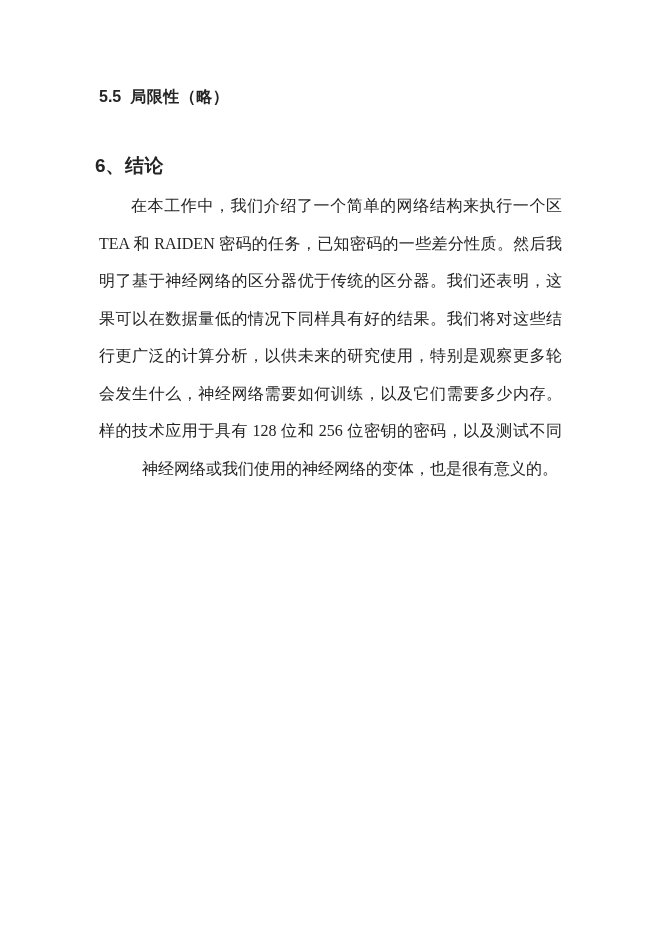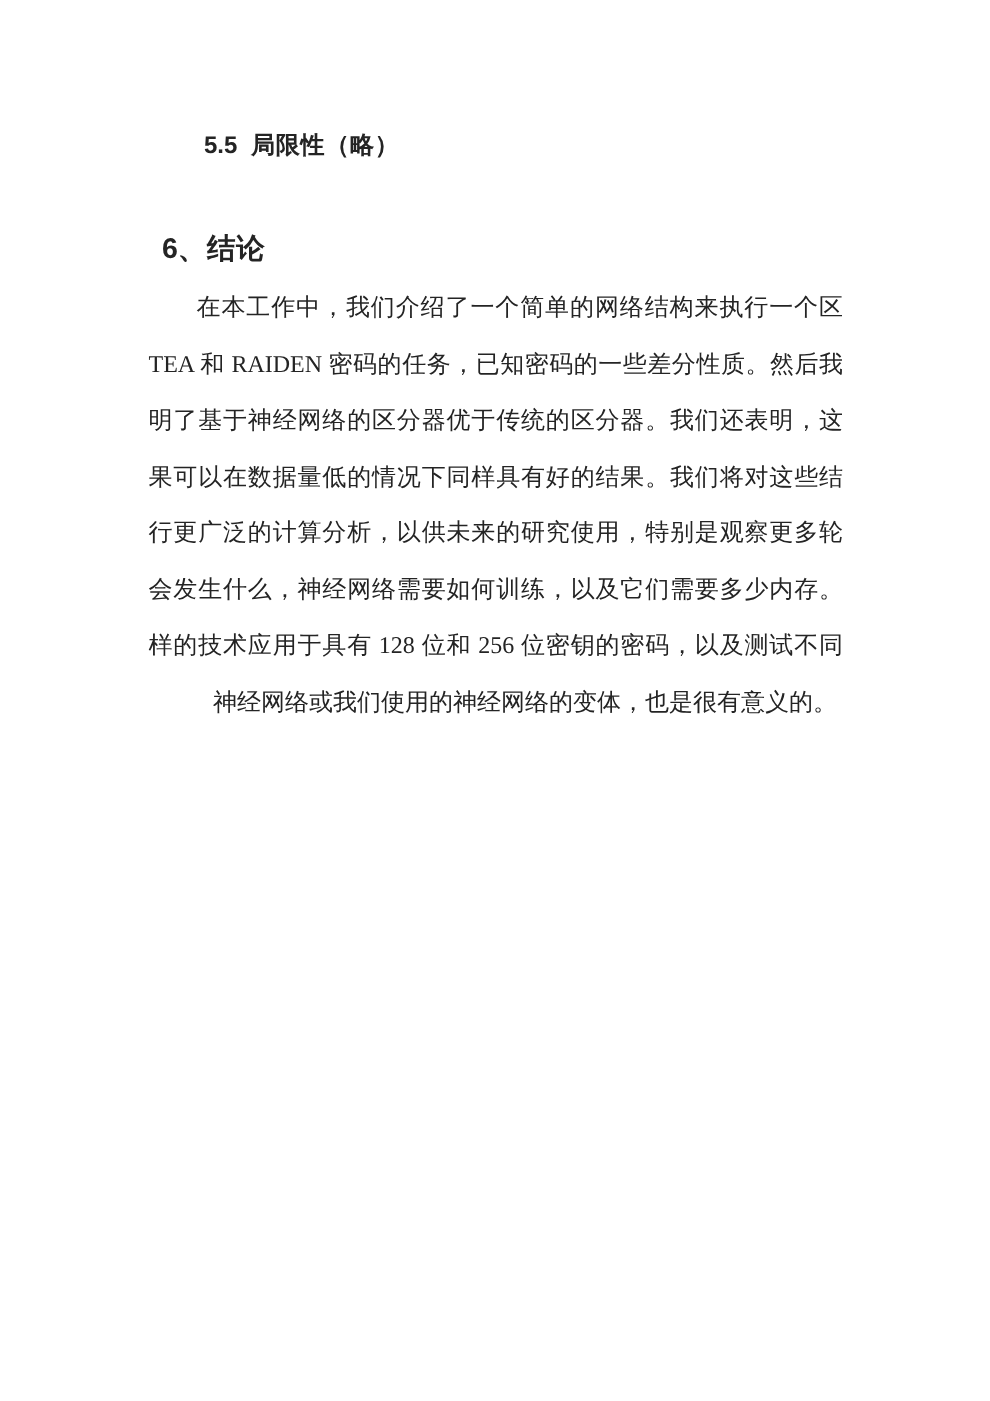--- a/index.html
+++ b/index.html
@@ -16,30 +16,29 @@
     overflow: hidden;
   }
   .subheading {
     position: absolute;
     left: 99px;
     top: 87px;
     font-size: 16px;
     font-weight: bold;
     letter-spacing: 0.5px;
     white-space: nowrap;
-    margin-left: 37px;
   }
   .subheading .h-num {
     font-family: "Liberation Sans", "DejaVu Sans", sans-serif;
     margin-right: 9px;
     letter-spacing: 0;
   }
   .heading {
     position: absolute;
-    left: 108px;
+    left: 95px;
     top: 153px;
     font-size: 19px;
     font-weight: bold;
     letter-spacing: 0.5px;
     white-space: nowrap;
   }
   .heading .h-num {
     font-family: "Liberation Sans", "DejaVu Sans", sans-serif;
     letter-spacing: 0;
   }

